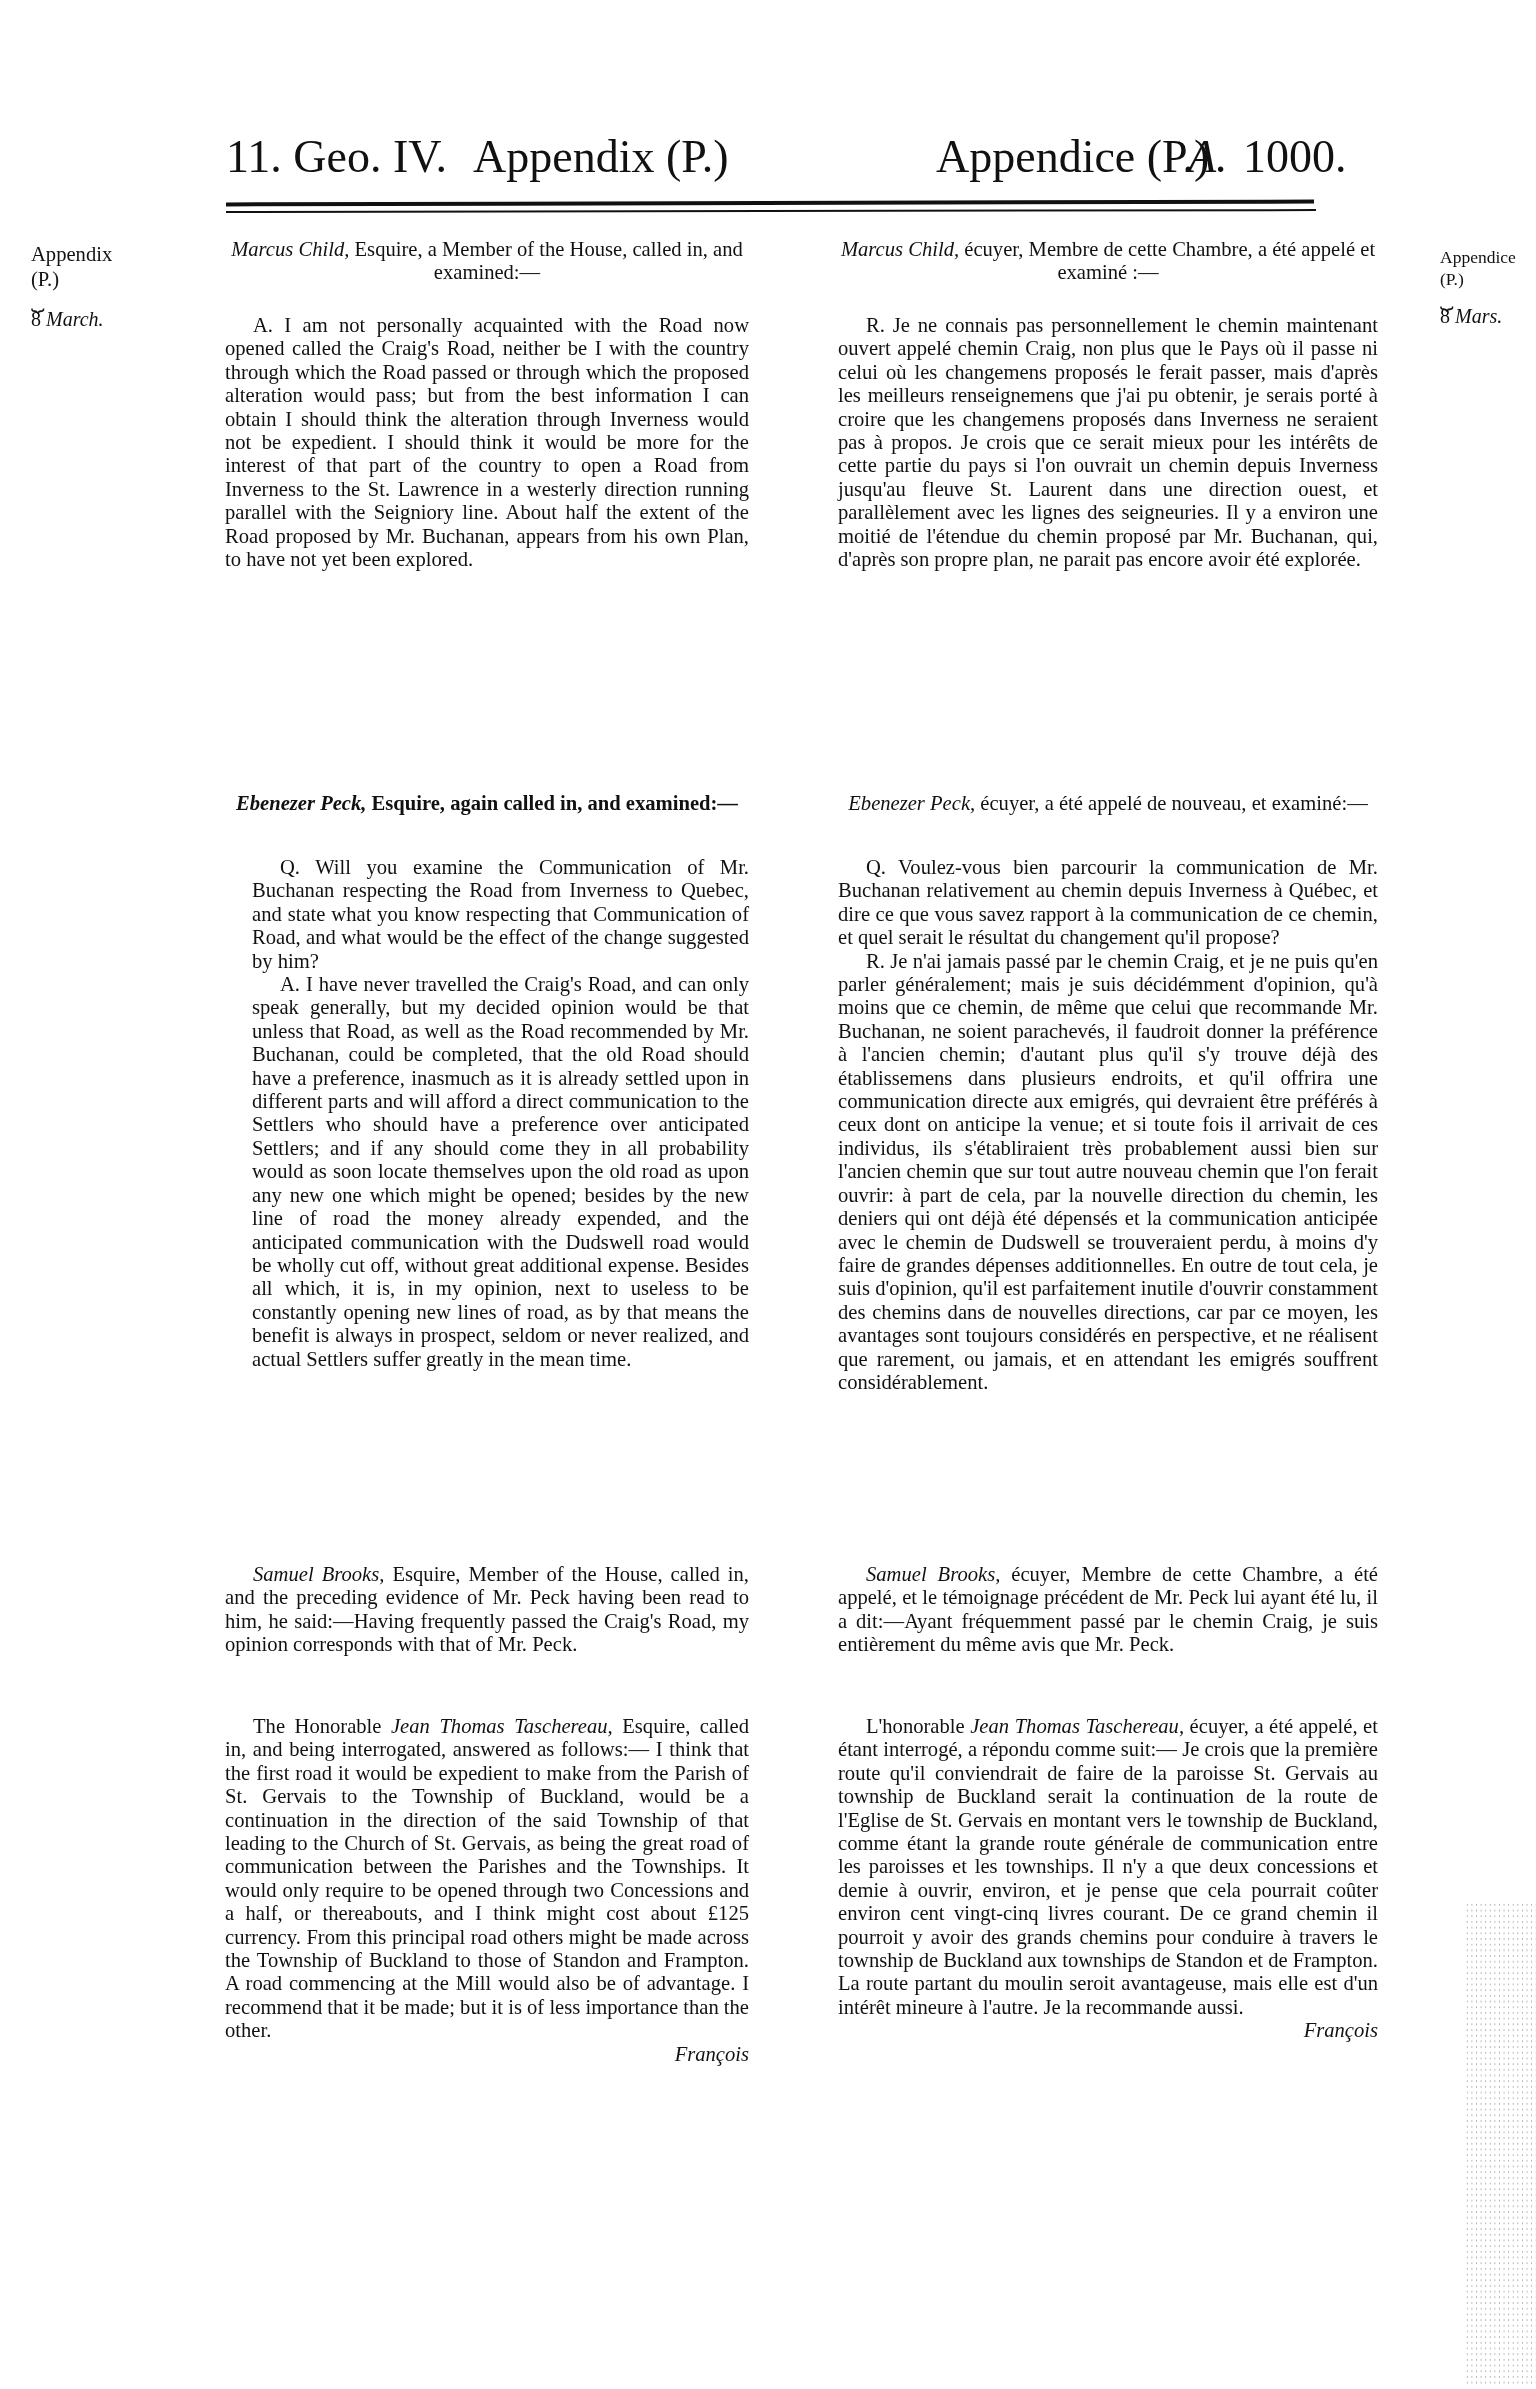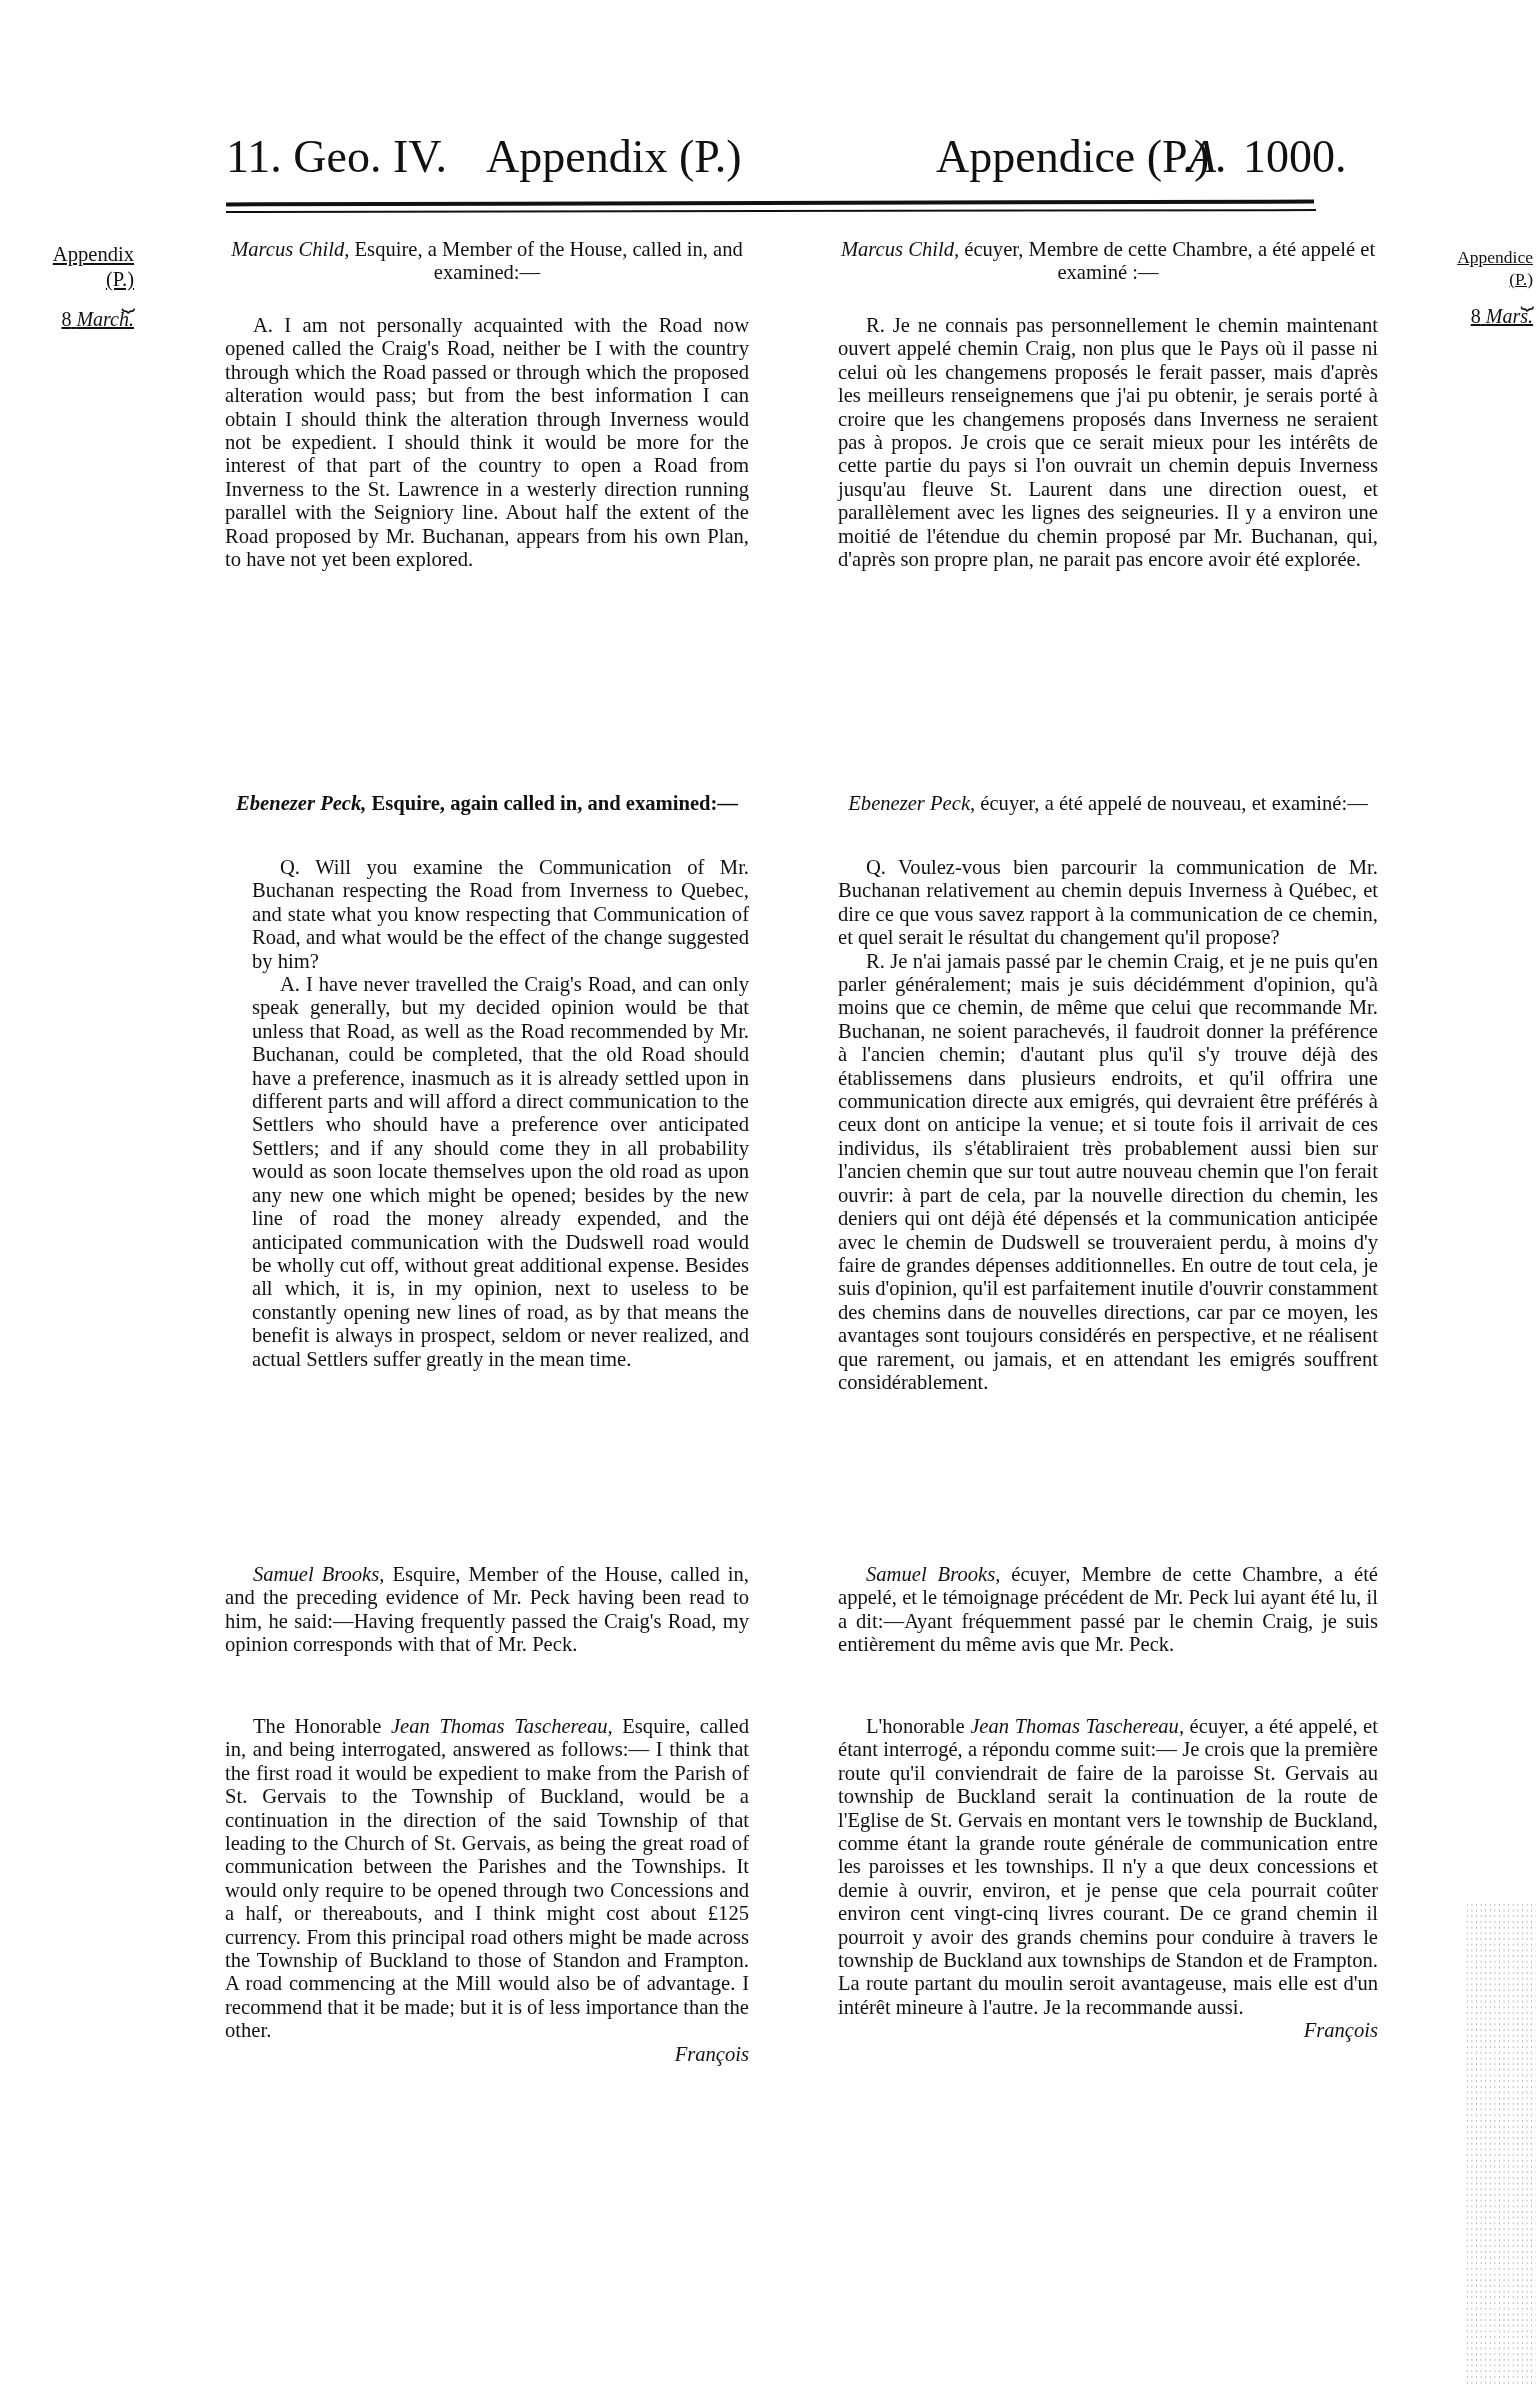--- a/index.html
+++ b/index.html
@@ -3,28 +3,28 @@
 <meta charset="utf-8">
 <style>
   html, body { margin: 0; padding: 0; background: #ffffff; }
   body {
     width: 1537px; height: 2389px; position: relative; overflow: hidden;
     font-family: "Liberation Serif", "DejaVu Serif", serif; color: #111;
   }
   .header { position: absolute; top: 131px; left: 226px; width: 1090px; height: 57px; }
   .hdr { position: absolute; top: 0; font-size: 46px; line-height: 51px; white-space: nowrap; }
   .hdr.session { left: 0; }
-  .hdr.app-en { left: 260px; }
+  .hdr.app-en { left: 247px; }
   .hdr.app-fr { left: 710px; }
   .hdr.year { left: 962px; }
   .hdr.year i { font-style: italic; margin-right: 15.4px; }
   .rule-thick { position: absolute; top: 201px; left: 226px; width: 1088px; height: 4.1px; background: #111; transform: rotate(-0.15deg); }
   .rule-thin { position: absolute; top: 210px; left: 226px; width: 1090px; height: 1.5px; background: #111; transform: rotate(-0.1deg); }
 
-  .margin-note { position: absolute; text-align: right; font-size: 20.6px; line-height: 25px; text-decoration: underline; }
+  .margin-note { position: absolute; text-align: left; font-size: 20.6px; line-height: 25px; }
   .margin-note .brace { font-size: 22.6px; line-height: 15.4px; letter-spacing: -1px; }
   .margin-note .date { font-size: 20px; }
   .margin-note .date i { font-style: italic; }
   .margin-left { left: 31px; top: 242px; width: 103px; }
   .margin-right { left: 1440px; top: 247px; width: 93px; font-size: 17.5px; line-height: 21.6px; }
 
   .col { position: absolute; font-size: 20.6px; line-height: 23.4px; text-align: justify; hyphens: manual; }
   .col-en { left: 225px; width: 524px; }
   .col-fr { left: 838px; width: 540px; }
 

